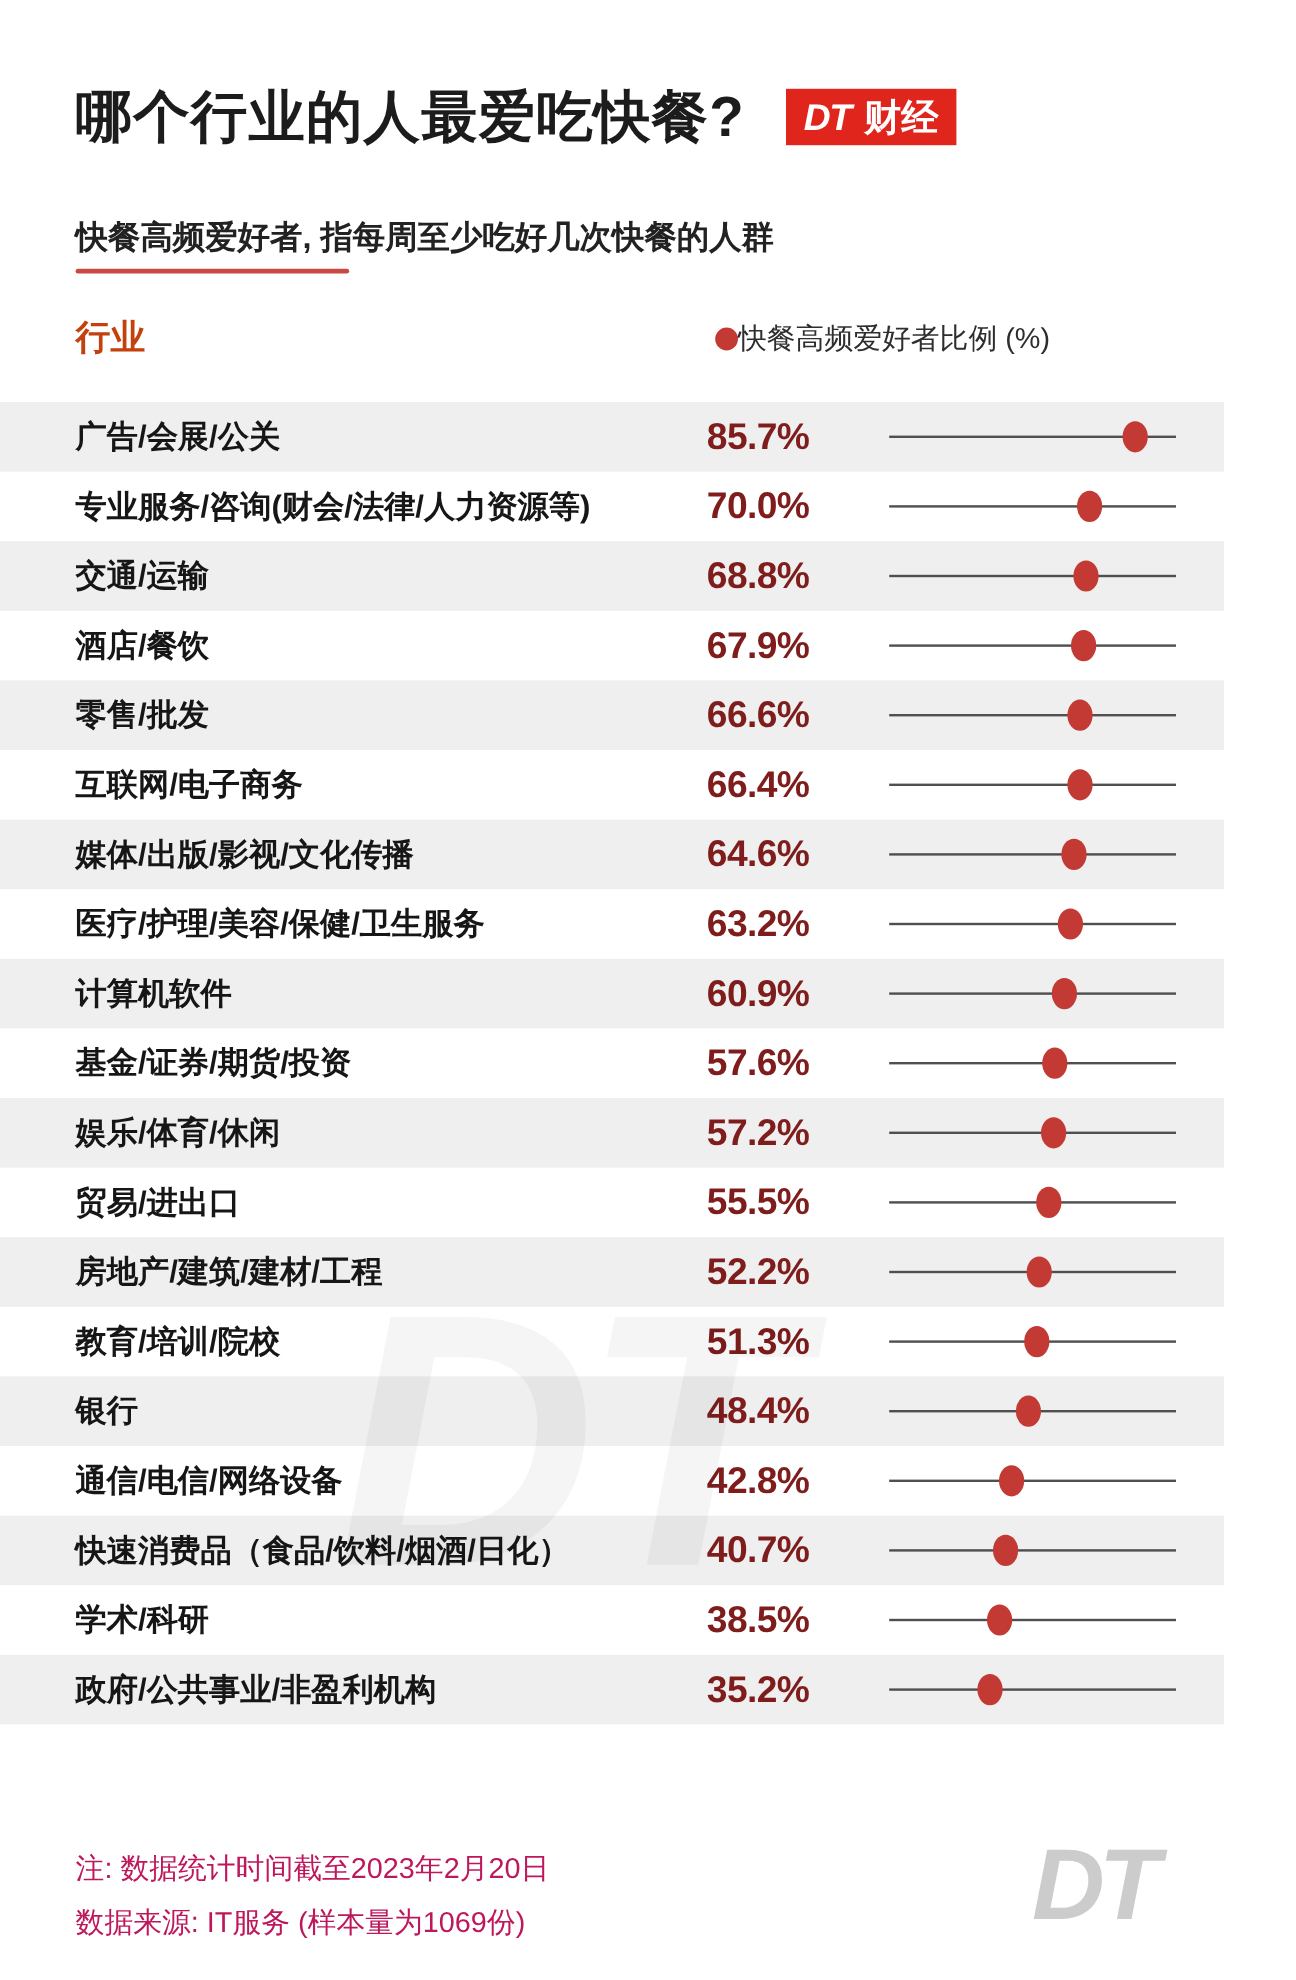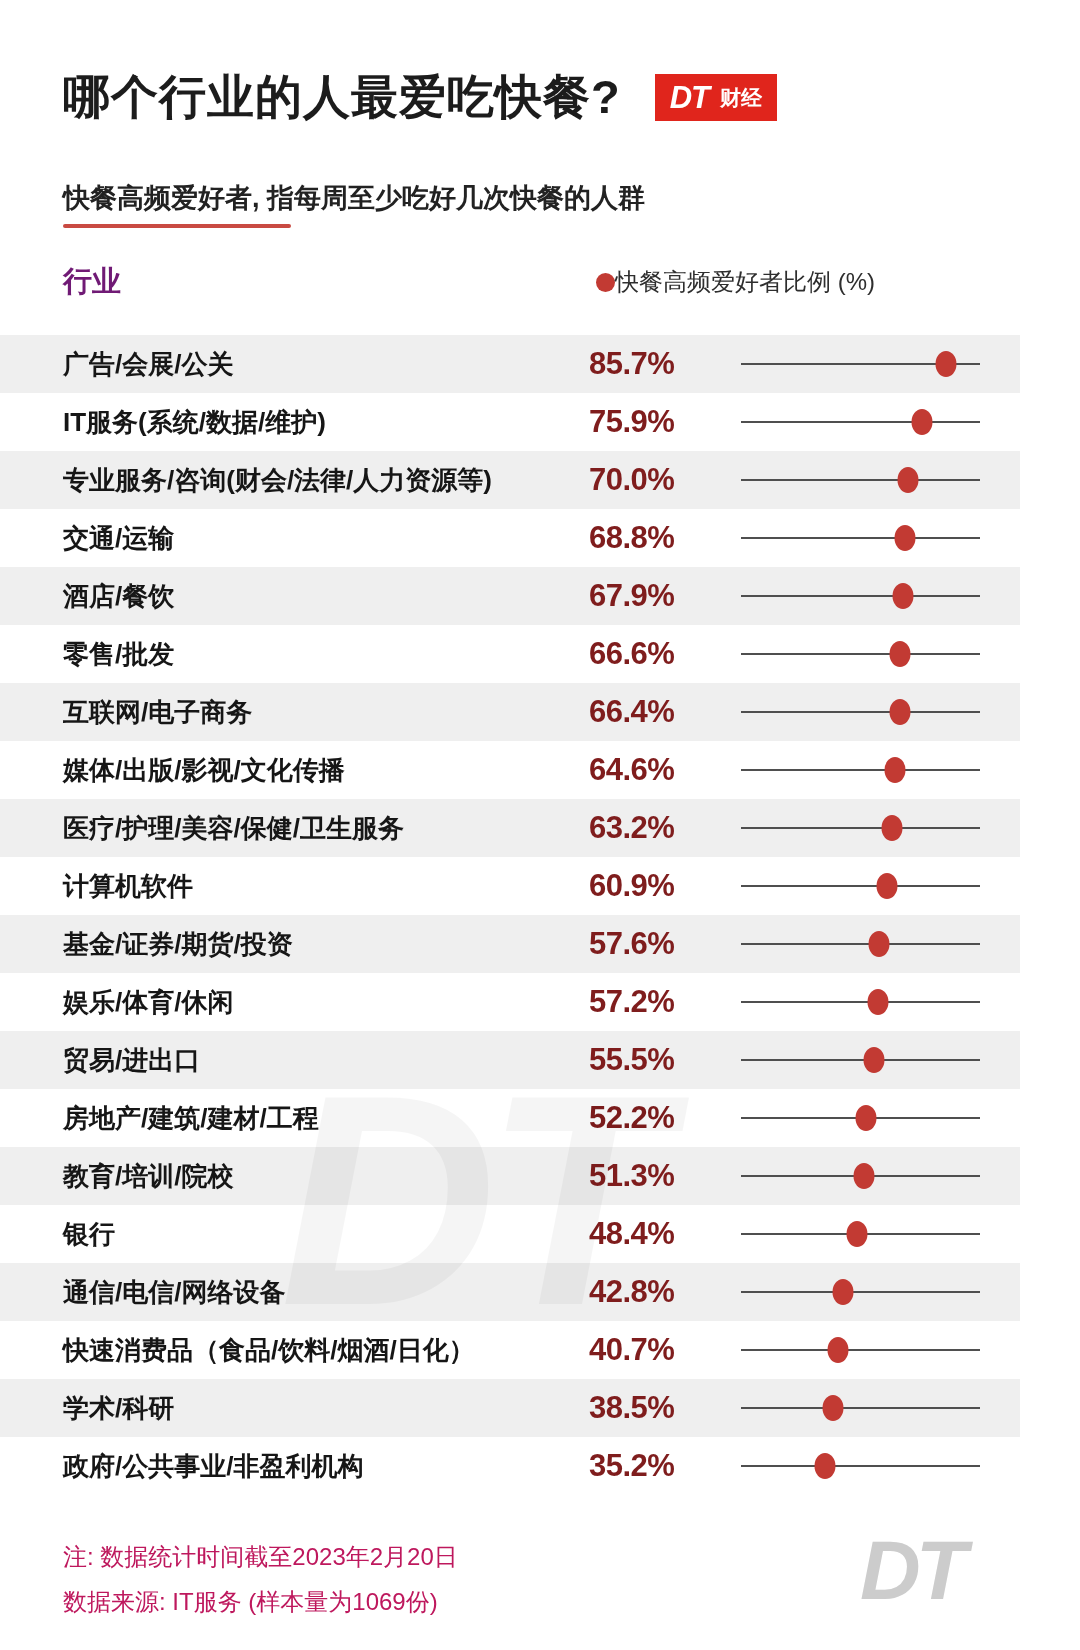--- a/index.html
+++ b/index.html
@@ -6,27 +6,27 @@
   .page {
     position:relative; width:1020px; height:1650px; background:#ffffff;
     overflow:hidden; font-family:"Liberation Sans","DejaVu Sans",sans-serif;
     color:#1c1c1c;
   }
   
   .title-row { position:absolute; left:63px; top:66px; display:flex; align-items:center; gap:34px; }
   .page-title { margin:0; font-size:47px; font-weight:900; color:#1c1c1c; letter-spacing:1px; white-space:nowrap; }
   .badge { background:var(--badge-red,#e0251c); color:#fff; height:47px; display:flex; align-items:center; padding:0 15px; gap:11px; }
   .badge-dt { font-style:italic; font-weight:900; font-size:31px; letter-spacing:-1px; }
-  .badge-label { font-weight:700; font-size:21px; }
+  .badge-label { font-weight:700; font-size:31px; }
   .subtitle-wrap { position:absolute; left:63px; top:180px; }
   .subtitle { margin:0; font-size:27px; font-weight:700; color:#222; white-space:nowrap; }
   .subtitle-underline { position:absolute; left:0; top:44px; width:228px; height:4px; background:var(--underline-red,#c94a42); border-radius:2px; }
   
   .list-header { position:absolute; left:63px; right:145px; top:260px; height:44px; display:flex; justify-content:space-between; align-items:center; }
-  .col-industry { font-size:29px; font-weight:700; color:#701a75; }
+  .col-industry { font-size:29px; font-weight:700; color:#c2410c; }
   .legend { display:flex; align-items:center; }
   .legend-dot { width:19px; height:19px; border-radius:50%; background:var(--accent,#c23a33); display:inline-block; }
   .legend-label { font-size:24px; font-weight:400; color:#2e2e2e; white-space:nowrap; }
   
   .rows { position:absolute; left:0; right:0; top:335px; }
   .row { position:relative; height:58px;padding-left:24px; }
   .row:nth-child(odd) { background:var(--stripe,#efefef); }
   .row-label { position:absolute; left:63px; top:50%; transform:translateY(-50%); font-size:26px; font-weight:600; color:#161616; white-space:nowrap; }
   .row-value { position:absolute; left:589px; top:50%; transform:translateY(-50%); font-size:31px; font-weight:700; color:#7f1d1d; letter-spacing:-0.5px; }
   .track { position:absolute; left:741px; width:239px; top:50%; height:2px; margin-top:-1px; background:var(--track,#4f4f4f); }
@@ -65,27 +65,20 @@
 
   <div class="rows" id="rows">
       <div class="row">
         <span class="row-label">广告/会展/公关</span>
         <span class="row-value">85.7%</span>
         <div class="track">
           <span class="dot" style="left:85.70%"></span>
         </div>
       </div>
       <div class="row">
-        <span class="row-label">IT服务(系统/数据/维护)</span>
-        <span class="row-value">75.9%</span>
-        <div class="track">
-          <span class="dot" style="left:75.90%"></span>
-        </div>
-      </div>
-      <div class="row">
         <span class="row-label">专业服务/咨询(财会/法律/人力资源等)</span>
         <span class="row-value">70.0%</span>
         <div class="track">
           <span class="dot" style="left:70.00%"></span>
         </div>
       </div>
       <div class="row">
         <span class="row-label">交通/运输</span>
         <span class="row-value">68.8%</span>
         <div class="track">

